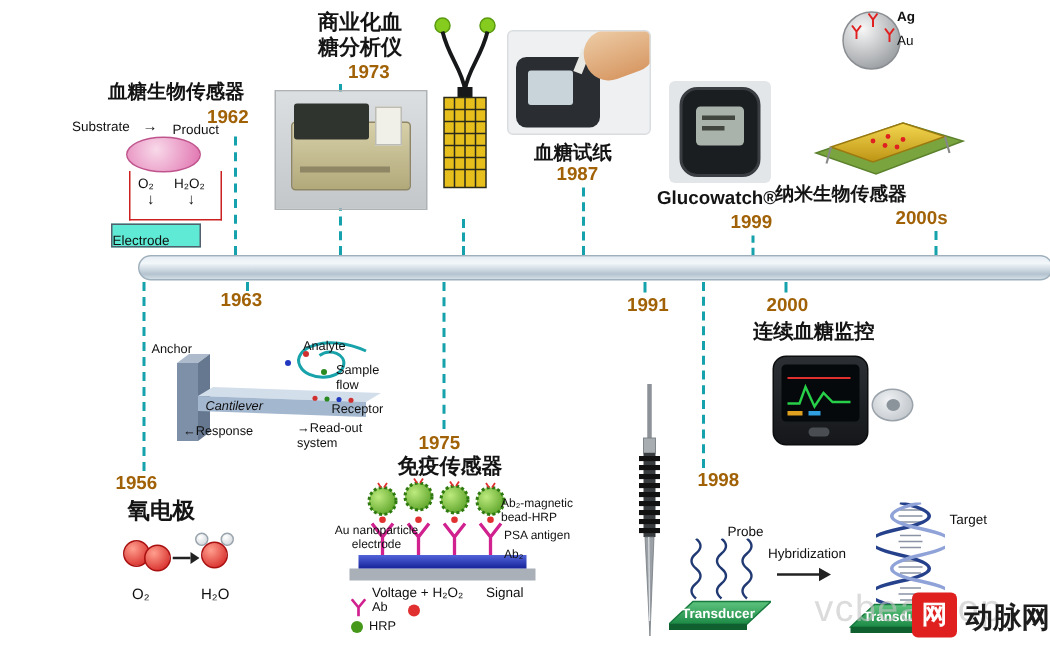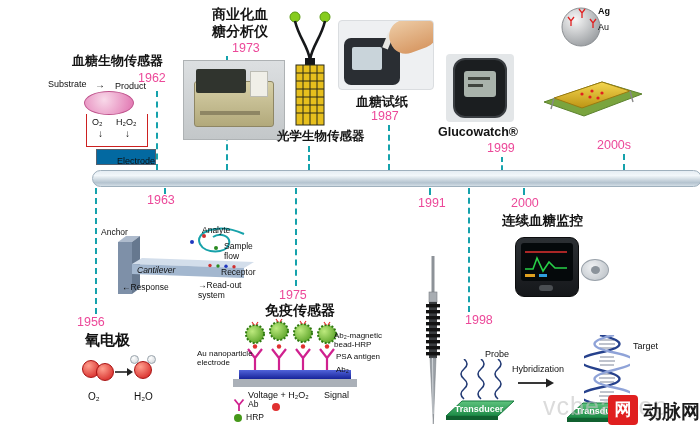--- a/index.html
+++ b/index.html
@@ -1,20 +1,20 @@
 <!DOCTYPE html>
 <html><head>
 <meta charset="utf-8">
 <style>
   * { margin:0; padding:0; box-sizing:border-box; }
   html,body { background:#fff; }
   body { font-family:"Liberation Sans","DejaVu Sans",sans-serif; }
   #canvas { position:relative; width:700px; height:438px; background:#ffffff; overflow:hidden; }
   .abs { position:absolute; }
-  .y   { position:absolute; color:#ec4899; font-weight:normal; font-size:12.5px; white-space:nowrap; }
+  .y   { position:absolute; color:#a16207; font-weight:bold; font-size:12.5px; white-space:nowrap; }
   .cn  { position:absolute; font-weight:bold; color:#141414; white-space:nowrap; }
   .cnw { position:absolute; font-weight:bold; color:#141414; }
   .t   { position:absolute; color:#101010; font-size:8.5px; line-height:1.15; }
   .dash{ position:absolute; width:0; border-left:2px dashed #15a2ac; }
   .bar { position:absolute; left:92px; top:170px; width:610px; height:17px;
          border-radius:9px; border:1px solid #9fb0bd;
          background:linear-gradient(180deg,#e6edf3 0%,#f2f7fa 30%,#b4c3cf 78%,#d3dee6 100%); }
   .sphere-red { position:absolute; border-radius:50%;
          background:radial-gradient(circle at 35% 30%, #ff9f8e, #d01818); border:1px solid #a81010; }
   .sphere-wht { position:absolute; border-radius:50%;
@@ -70,21 +70,21 @@
   <div class="y" style="left:138px;top:71px">1962</div>
   <div class="t" style="left:48px;top:79px;font-size:9px">Substrate</div>
   <div class="t" style="left:95px;top:79px;font-size:10px">→</div>
   <div class="t" style="left:115px;top:81px;font-size:9px">Product</div>
   <div class="abs" style="left:84px;top:91px;width:50px;height:24px;border-radius:50%;border:1px solid #c0558e;background:radial-gradient(circle at 40% 35%, #f8d9e9, #e070ae)"></div>
   <div class="abs" style="left:86px;top:114px;width:62px;height:33px;border:1.5px solid #cc2020;border-top:none"></div>
   <div class="t" style="left:92px;top:117px;font-size:9px">O₂</div>
   <div class="t" style="left:116px;top:117px;font-size:9px">H₂O₂</div>
   <div class="t" style="left:98px;top:128px;font-size:10px">↓</div>
   <div class="t" style="left:125px;top:128px;font-size:10px">↓</div>
-  <div class="abs" style="left:96px;top:149px;width:60px;height:16px;background:#0369a1;border:1px solid #55606e;text-align:right">
+  <div class="abs" style="left:74px;top:149px;width:60px;height:16px;background:#5eead4;border:1px solid #55606e;text-align:left">
     <span class="t" style="position:static;font-size:9px;line-height:14px">Electrode</span>
   </div>
 
   <div class="cnw" style="left:212px;top:6px;width:60px;font-size:14px;line-height:17px;text-align:left">商业化血糖分析仪</div>
   <div class="y" style="left:232px;top:41px">1973</div>
   <div class="abs" style="left:183px;top:60px;width:102px;height:80px;background:linear-gradient(#dcdfe1,#c3c7c9);border:1px solid #aeb2b4;overflow:hidden">
     <div class="abs" style="left:10px;top:20px;width:80px;height:46px;background:linear-gradient(#d7d0a8,#b2a97b);border:1px solid #8e8664;border-radius:3px"></div>
     <div class="abs" style="left:12px;top:8px;width:50px;height:24px;background:#30342e;border-radius:2px"></div>
     <div class="abs" style="left:66px;top:10px;width:18px;height:26px;background:#f0efe8;border:1px solid #bcbcb4"></div>
     <div class="abs" style="left:16px;top:50px;width:60px;height:4px;background:#8e8664"></div>
@@ -92,21 +92,20 @@
 
   <svg class="abs" style="left:286px;top:10px" width="48" height="118" viewBox="0 0 48 118">
     <circle cx="9" cy="7" r="5" fill="#86cc1e" stroke="#5a9a10"></circle>
     <circle cx="39" cy="7" r="5" fill="#86cc1e" stroke="#5a9a10"></circle>
     <path d="M9,11 C13,28 22,36 24,50" stroke="#16181a" stroke-width="2.6" fill="none"></path>
     <path d="M39,11 C35,28 26,36 24,50" stroke="#16181a" stroke-width="2.6" fill="none"></path>
     <rect x="19" y="48" width="10" height="7" fill="#16181a"></rect>
     <rect x="10" y="55" width="28" height="60" fill="#e7bf1d" stroke="#2a2a1a"></rect>
     <path d="M10,63 h28 M10,71 h28 M10,79 h28 M10,87 h28 M10,95 h28 M10,103 h28 M17,55 v60 M24,55 v60 M31,55 v60" stroke="#2a2a1a" stroke-width="1" fill="none"></path>
   </svg>
-  <div class="cn" style="left:277px;top:128px;font-size:12.5px">光学生物传感器</div>
 
   <div class="abs" style="left:338px;top:20px;width:96px;height:70px;background:#eef0f2;border:1px solid #dadde0;border-radius:4px;overflow:hidden">
     <div class="abs" style="left:5px;top:17px;width:56px;height:47px;background:#2a2e33;border-radius:7px"></div>
     <div class="abs" style="left:13px;top:26px;width:30px;height:23px;background:#c9d4da;border-radius:2px"></div>
     <div class="abs" style="left:46px;top:12px;width:6px;height:16px;background:#e8e8e4;transform:rotate(22deg)"></div>
     <div class="abs" style="left:50px;top:-4px;width:48px;height:34px;background:linear-gradient(#ecc9a2,#d89a66);border-radius:16px;transform:rotate(-20deg)"></div>
   </div>
   <div class="cn" style="left:356px;top:93px;font-size:13px">血糖试纸</div>
   <div class="y" style="left:371px;top:109px">1987</div>
 
@@ -131,20 +130,21 @@
     <polygon points="4,38 62,18 102,30 44,52" fill="#7aa43e" stroke="#5c822e"></polygon>
     <polygon points="14,34 62,18 90,27 42,44" fill="url(#goldG)" stroke="#9a7a10"></polygon>
     <line x1="14" y1="34" x2="11" y2="45" stroke="#888" stroke-width="1.4"></line>
     <line x1="90" y1="27" x2="93" y2="38" stroke="#888" stroke-width="1.4"></line>
     <circle cx="42" cy="30" r="1.6" fill="#e02020"></circle>
       <circle cx="52" cy="27" r="1.6" fill="#e02020"></circle>
     <circle cx="62" cy="29" r="1.6" fill="#e02020"></circle>
       <circle cx="50" cy="33" r="1.6" fill="#e02020"></circle>
     <circle cx="58" cy="34" r="1.6" fill="#e02020"></circle>
   </svg>
+  <div class="cn" style="left:517px;top:121px;font-size:12.5px">纳米生物传感器</div>
   <div class="y" style="left:597px;top:138px">2000s</div>
 
   <div class="y" style="left:147px;top:193px">1963</div>
   <svg class="abs" style="left:92px;top:226px" width="170" height="74" viewBox="0 0 170 74">
     <polygon points="26,16 34,10 48,10 40,16" fill="#aebbcd"></polygon>
     <rect x="26" y="16" width="14" height="52" fill="#7e90a8"></rect>
     <polygon points="40,16 48,10 48,62 40,68" fill="#66788f"></polygon>
     <polygon points="40,38 50,32 162,36 152,42" fill="#d3deeb"></polygon>
     <polygon points="40,38 152,42 152,52 40,48" fill="#a3b7cf"></polygon>
     <path d="M152,8 C126,-4 102,6 108,18 C113,28 134,28 137,18 C139,10 128,6 121,11" fill="none" stroke="#18a2aa" stroke-width="2"></path>
@@ -198,21 +198,21 @@
     <circle cx="78" cy="28.5" r="2.2" fill="#e03030"></circle>
       <circle cx="102" cy="28.5" r="2.2" fill="#e03030"></circle>
     <g stroke="#2f7a10" stroke-width="2" stroke-dasharray="2 1.6" fill="url(#beadG)">
       <circle cx="30" cy="16" r="9"></circle>
         <circle cx="54" cy="13" r="9"></circle>
       <circle cx="78" cy="15" r="9"></circle>
         <circle cx="102" cy="16" r="9"></circle>
     </g>
     <path d="M27,4 l2,3 M33,4 l-2,3 M51,1 l2,3 M57,1 l-2,3 M75,3 l2,3 M81,3 l-2,3 M99,4 l2,3 M105,4 l-2,3" stroke="#e03030" stroke-width="1.2"></path>
   </svg>
-  <div class="t" style="left:197px;top:349px;width:56px;font-size:8px;text-align:left">Au nanoparticle electrode</div>
+  <div class="t" style="left:223px;top:349px;width:56px;font-size:8px;text-align:center">Au nanoparticle electrode</div>
   <div class="t" style="left:334px;top:331px;width:70px;font-size:8px">Ab₂-magnetic bead-HRP</div>
   <div class="t" style="left:336px;top:352px;font-size:8px">PSA antigen</div>
   <div class="t" style="left:336px;top:365px;font-size:8px">Ab₂</div>
   <div class="t" style="left:248px;top:390px;font-size:9px">Voltage + H₂O₂</div>
   <div class="t" style="left:324px;top:390px;font-size:9px">Signal</div>
   <svg class="abs" style="left:233px;top:398px" width="12" height="13" viewBox="0 0 12 13">
     <path d="M6,13 V7 M6,7 L1.5,1.5 M6,7 L10.5,1.5" stroke="#d0218f" stroke-width="1.8" fill="none"></path>
   </svg>
   <div class="t" style="left:248px;top:400px">Ab</div>
   <div class="dot" style="left:234px;top:414px;width:8px;height:8px;background:#46981a"></div>

